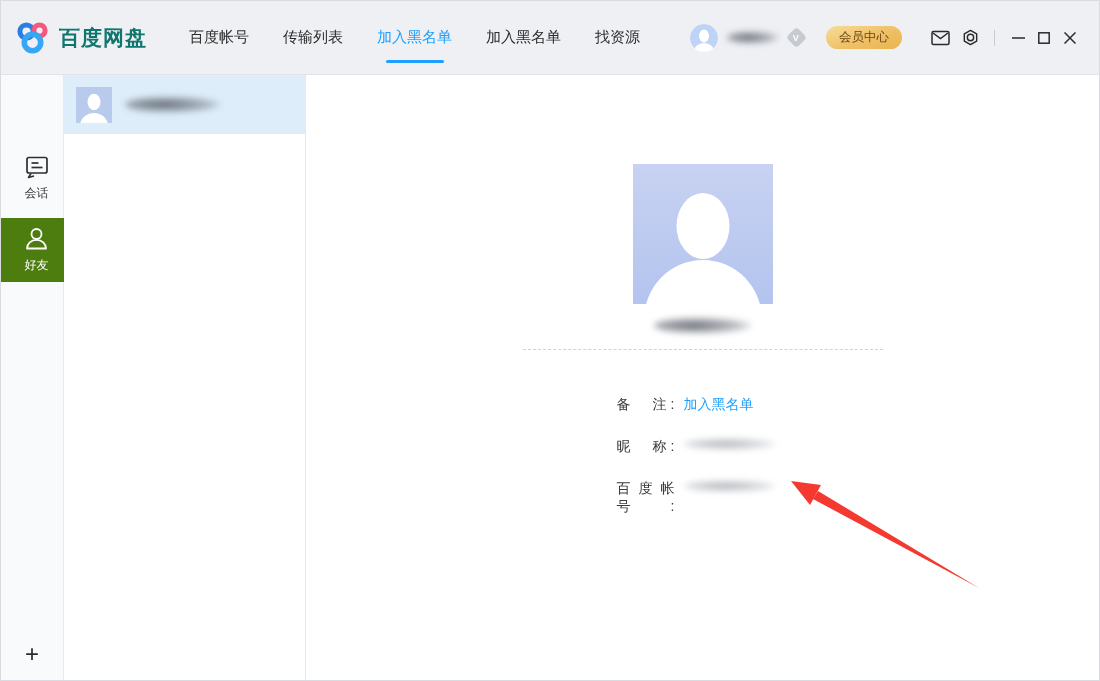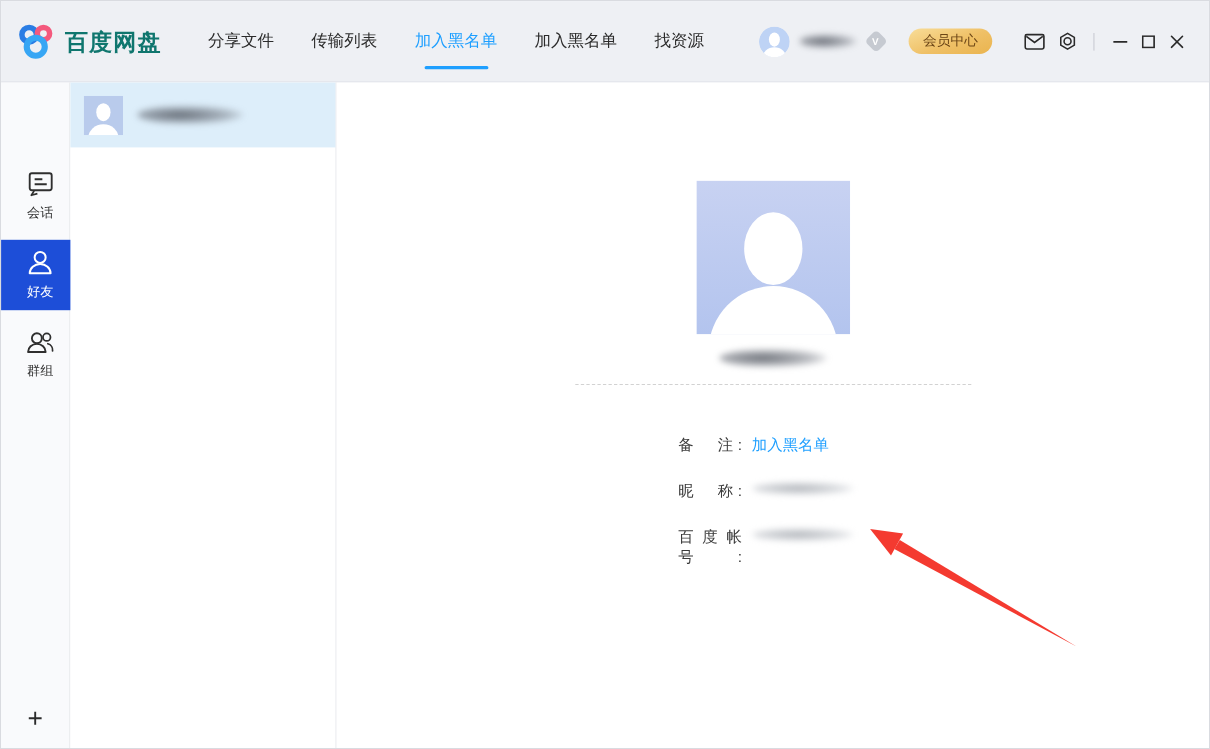--- a/index.html
+++ b/index.html
@@ -28,21 +28,21 @@
 
   .tray { display:flex; align-items:center; margin-left:26px; gap:0; }
   .tray-icon { width:24px; height:24px; display:flex; align-items:center; justify-content:center; cursor:pointer; margin-right:6px; }
   .tray-divider { width:1px; height:16px; background:#c9cbd2; margin:0 10px 0 6px; }
   .win-btn { width:26px; height:24px; display:flex; align-items:center; justify-content:center; cursor:pointer; }
 
   
   .sidebar { position:absolute; top:74px; left:0; bottom:0; width:63px; background:#f9fafc; border-right:1px solid #e7e9ec; padding-top:71px; }
   .side-item { width:71px; height:64px; display:flex; flex-direction:column; align-items:center; justify-content:center; gap:5px; cursor:pointer; margin-bottom:8px; color:#333; }
   .side-item .lbl { font-size:12px; color:#333; }
-  .side-item.active { background:#1d4ed8; }
+  .side-item.active { background:#4d7c0f; }
   .side-item.active .lbl { color:#fff; }
   .side-add { position:absolute; bottom:14px; left:0; right:0; text-align:center; font-size:24px; font-weight:300; color:#2b2b2b; cursor:pointer; line-height:1; }
 
   
   .friendlist { position:absolute; top:74px; left:63px; bottom:0; width:242px; background:#fff; border-right:1px solid #e6e8eb; }
   .friend-item { height:59px; display:flex; align-items:center; padding:0 12px; cursor:pointer; }
   .friend-item.selected { background:#ddeefa; }
   .avatar-sq { width:36px; height:36px; overflow:hidden; flex:0 0 auto; }
   .friend-name-smudge { width:96px; height:17px; margin-left:13px; }
 
@@ -75,21 +75,21 @@
     <div class="logo">
       <svg width="36" height="33" viewBox="0 0 36 33">
         <circle cx="11.5" cy="10.5" r="6.6" fill="none" stroke="#2a7de4" stroke-width="5"></circle>
         <circle cx="24.5" cy="9.5" r="5.6" fill="none" stroke="#f4597d" stroke-width="5"></circle>
         <circle cx="17.5" cy="21.5" r="8.2" fill="none" stroke="#37a6f4" stroke-width="5.6"></circle>
       </svg>
       <span class="logo-text">百度网盘</span>
     </div>
 
     <nav class="topnav">
-      <div class="nav-item">分享文件</div>
+      <div class="nav-item">百度帐号</div>
       <div class="nav-item">传输列表</div>
       <div class="nav-item active">加入黑名单</div>
       <div class="nav-item">加入黑名单</div>
       <div class="nav-item">找资源</div>
     </nav>
 
     <div class="userbar">
       <div class="avatar-sm">
         <svg width="28" height="28" viewBox="0 0 28 28">
           <circle cx="14" cy="14" r="14" fill="#bed3f5"></circle>
@@ -146,29 +146,20 @@
         <path d="M8 19.5 L5.5 23.5 L11 22" fill="none" stroke="#2f2f2f" stroke-width="1.6" stroke-linejoin="round"></path>
       </svg>
       <span class="lbl">会话</span>
     </div>
     <div class="side-item active">
       <svg width="27" height="26" viewBox="0 0 27 26">
         <circle cx="13.5" cy="8" r="5" fill="none" stroke="#fff" stroke-width="1.8"></circle>
         <path d="M4 22.5 a9.5 8.6 0 0 1 19 0 z" fill="none" stroke="#fff" stroke-width="1.8" stroke-linejoin="round"></path>
       </svg>
       <span class="lbl">好友</span>
-    </div>
-    <div class="side-item">
-      <svg width="27" height="26" viewBox="0 0 27 26">
-        <circle cx="10.5" cy="9.5" r="4.5" fill="none" stroke="#2f2f2f" stroke-width="1.7"></circle>
-        <path d="M2.5 22 a8 7.4 0 0 1 16 0 z" fill="none" stroke="#2f2f2f" stroke-width="1.7" stroke-linejoin="round"></path>
-        <circle cx="19.5" cy="8.5" r="3.4" fill="none" stroke="#2f2f2f" stroke-width="1.6"></circle>
-        <path d="M20.5 14.5 a5.8 6 0 0 1 4.3 6.5" fill="none" stroke="#2f2f2f" stroke-width="1.6" stroke-linecap="round"></path>
-      </svg>
-      <span class="lbl">群组</span>
     </div>
     <div class="side-add">+</div>
   </aside>
 
   <section class="friendlist">
     <div class="friend-item selected">
       <div class="avatar-sq">
         <svg width="36" height="36" viewBox="0 0 36 36">
           <rect width="36" height="36" fill="#b9cbec"></rect>
           <ellipse cx="18" cy="15" rx="6.5" ry="8.2" fill="#fff"></ellipse>

